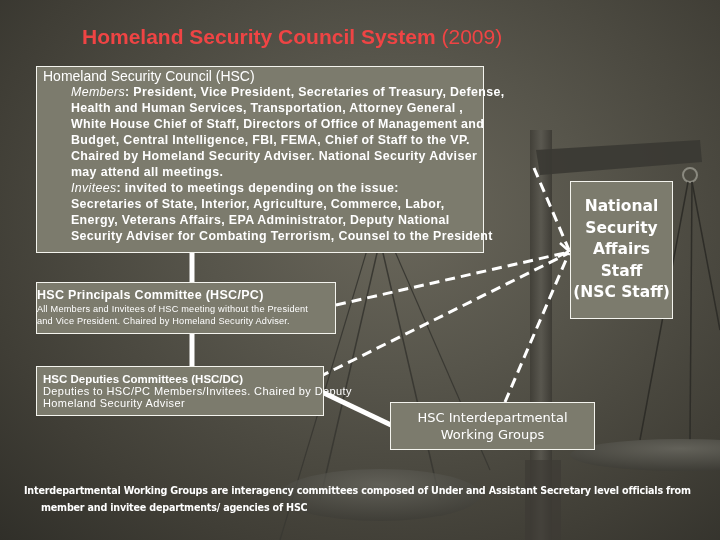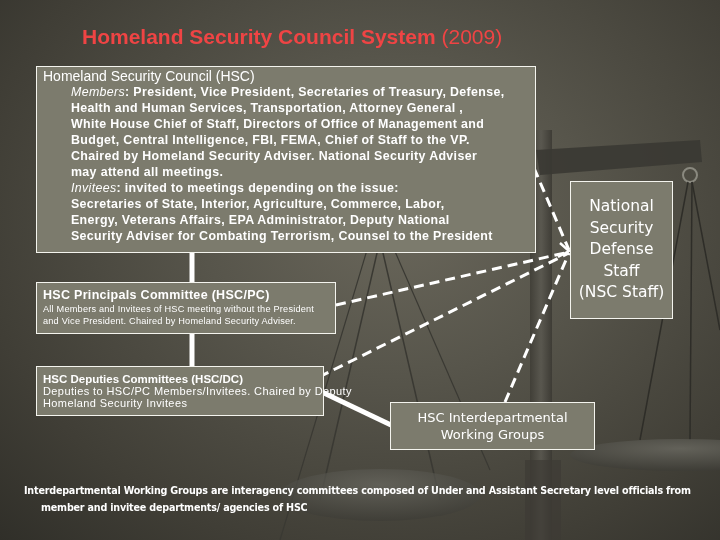--- a/index.html
+++ b/index.html
@@ -12,34 +12,34 @@
   .title {
     position: absolute; left: 82px; top: 25px;
     font-family: "Liberation Sans", sans-serif; font-size: 21px; font-weight: bold;
     color: #ef4444; white-space: nowrap;
   }
   .title .year { font-weight: normal; }
   .box {
     position: absolute; background: #7c7b6d; border: 1.5px solid #f4f4ee;
     color: #ffffff; box-sizing: border-box;
   }
-  #hsc { left: 36px; top: 66px; width: 500px; height: 187px; padding: 1px 6px; }
+  #hsc { left: 36px; top: 66px; width: 448px; height: 187px; padding: 1px 6px; }
   #hsc .hd { font-size: 14px; font-weight: normal; line-height: 16px; }
   #hsc .ln { font-size: 12.4px; font-weight: bold; line-height: 16px; letter-spacing: 0.35px; white-space: nowrap; margin-left: 28px; }
   #hsc .ln i { font-weight: normal; }
-  #pc { left: 36px; top: 282px; width: 300px; height: 52px; padding: 5px 6px; }
+  #pc { left: 36px; top: 282px; width: 300px; height: 52px; padding: 5px 0; }
   #pc .hd { font-size: 12.5px; font-weight: bold; line-height: 15px; letter-spacing: 0.3px; }
   #pc .ln { font-size: 9.2px; line-height: 12px; white-space: nowrap; letter-spacing: 0.2px; }
   #dc { left: 36px; top: 366px; width: 288px; height: 50px; padding: 5px 6px; }
   #dc .hd { font-size: 11.5px; font-weight: bold; line-height: 14px; }
   #dc .ln { font-size: 11px; line-height: 11.5px; white-space: nowrap; letter-spacing: 0.4px; }
   #iwg { left: 390px; top: 402px; width: 205px; height: 48px; padding: 6px 4px; text-align: center; }
   #iwg .ln { font-family: "DejaVu Sans", sans-serif; font-size: 13px; line-height: 17px; }
   #nsc { left: 570px; top: 181px; width: 103px; height: 138px; padding: 14px 0 0 0; text-align: center; }
-  #nsc .ln { font-family: "DejaVu Sans", sans-serif; font-size: 15.5px; font-weight: normal; line-height: 21.5px; white-space: nowrap; }
+  #nsc .ln { font-family: "DejaVu Sans", sans-serif; font-size: 15.5px; font-weight: bold; line-height: 21.5px; white-space: nowrap; }
   .footnote {
     position: absolute; left: 24px; color: #ffffff; font-size: 9.6px; font-weight: bold;
     font-family: "DejaVu Sans", sans-serif; white-space: nowrap; letter-spacing: -0.2px;
   }
   #fn1 { top: 485px; }
   #fn2 { top: 502px; left: 41px; }
   .connectors { position: absolute; left: 0; top: 0; width: 720px; height: 540px; pointer-events: none; }
 </style>
 </head>
 <body>
@@ -118,30 +118,30 @@
 
 <div class="box" id="pc">
   <div class="hd">HSC Principals Committee (HSC/PC)</div>
   <div class="ln">All Members and Invitees of HSC meeting without the President</div>
   <div class="ln">and Vice President. Chaired by Homeland Security Adviser.</div>
 </div>
 
 <div class="box" id="dc">
   <div class="hd">HSC Deputies Committees (HSC/DC)</div>
   <div class="ln">Deputies to HSC/PC Members/Invitees. Chaired by Deputy</div>
-  <div class="ln">Homeland Security Invitees</div>
+  <div class="ln">Homeland Security Adviser</div>
 </div>
 
 <div class="box" id="iwg">
   <div class="ln">HSC Interdepartmental</div>
   <div class="ln">Working Groups</div>
 </div>
 
 <div class="box" id="nsc">
   <div class="ln">National</div>
   <div class="ln">Security</div>
-  <div class="ln">Defense</div>
+  <div class="ln">Affairs</div>
   <div class="ln">Staff</div>
   <div class="ln">(NSC Staff)</div>
 </div>
 
 <div class="footnote" id="fn1">Interdepartmental Working Groups are interagency committees composed of Under and Assistant Secretary level officials from</div>
 <div class="footnote" id="fn2">member and invitee departments/ agencies of HSC</div>
 
 </body></html>

